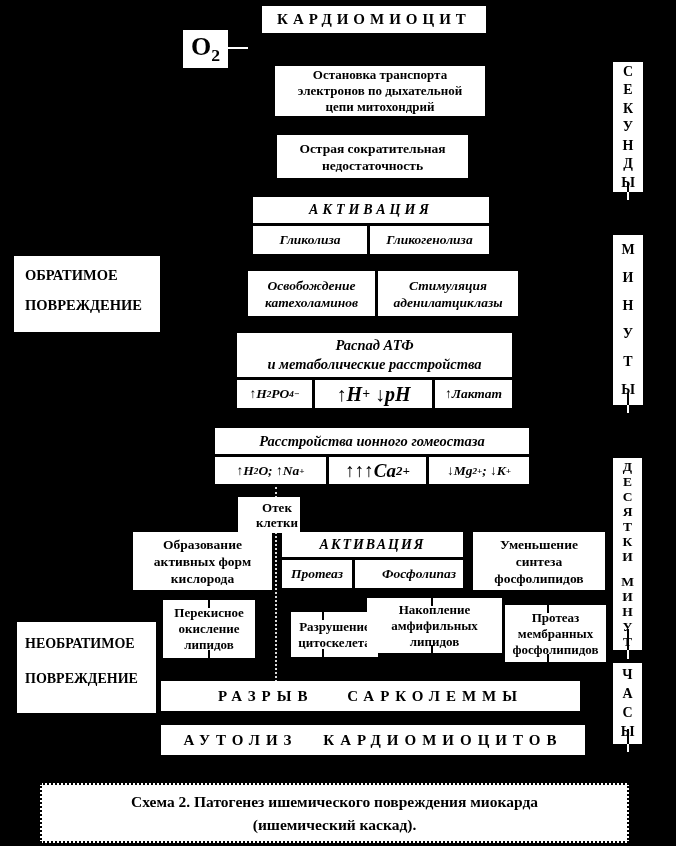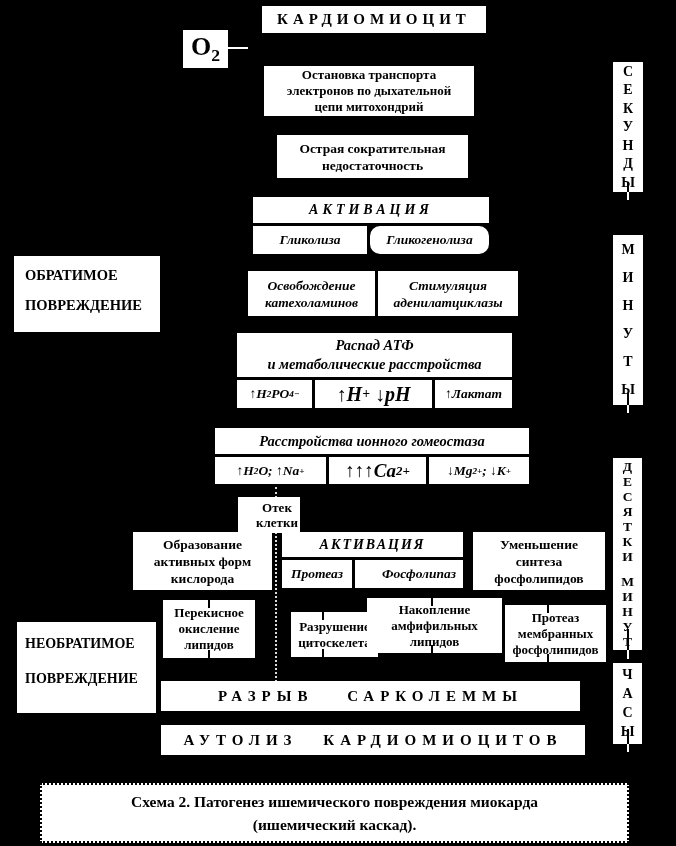--- a/index.html
+++ b/index.html
@@ -18,27 +18,27 @@
   sub, sup { font-size: 68%; font-weight: bold; }
   .tick  { position: absolute; width: 2px; background: #000; z-index: 3; }
   .wtick { position: absolute; width: 2px; background: #fff; z-index: 3; }
   .vbox { position: absolute; background: #fff; display: flex; flex-direction: column;
           align-items: center; justify-content: center; font-size: 14px; z-index: 2; }
   .vbox .ch { display: flex; align-items: center; justify-content: center; }
 
   #kardiomiocit { left: 262px; top: 6px;  width: 224px; height: 27px; font-size: 15px; letter-spacing: 5px; }
   #o2box        { left: 183px; top: 30px; width: 45px;  height: 38px; font-size: 26px; }
   #o2dash       { position: absolute; left: 227px; top: 47px; width: 21px; height: 2px; background: #fff; z-index: 2; }
-  #stop         { left: 264px; top: 66px; width: 210px; height: 50px; font-size: 13px; line-height: 16px; }
+  #stop         { left: 275px; top: 66px; width: 210px; height: 50px; font-size: 13px; line-height: 16px; }
   #acute        { left: 277px; top: 135px; width: 191px; height: 43px; font-size: 13.5px; line-height: 17px; }
 
   #act1 { left: 253px; top: 197px; width: 236px; height: 57px; }
   #act1 .hd { height: 26px; font-size: 14px; letter-spacing: 4px; }
   #act1 .cell { font-size: 13.5px; }
-  #act1 .c1 { flex: 114; } #act1 .c2 { flex: 119; border-radius: 10px; }
+  #act1 .c1 { flex: 114; } #act1 .c2 { flex: 119; }
 
   #obratimoe { left: 14px; top: 256px; width: 146px; height: 76px; align-items: flex-start; justify-content: flex-start;
                padding: 4px 0 0 11px; font-size: 14.5px; line-height: 30px; text-align: left; }
 
   #release { left: 248px; top: 271px; width: 270px; height: 45px; }
   #release .cell { font-size: 13.5px; line-height: 17px; flex-direction: column; }
   #release .c1 { flex: 127; } #release .c2 { flex: 140; }
 
   #atp { left: 237px; top: 333px; width: 275px; height: 75px; }
   #atp .hd { height: 44px; font-size: 14.5px; line-height: 19px; }

